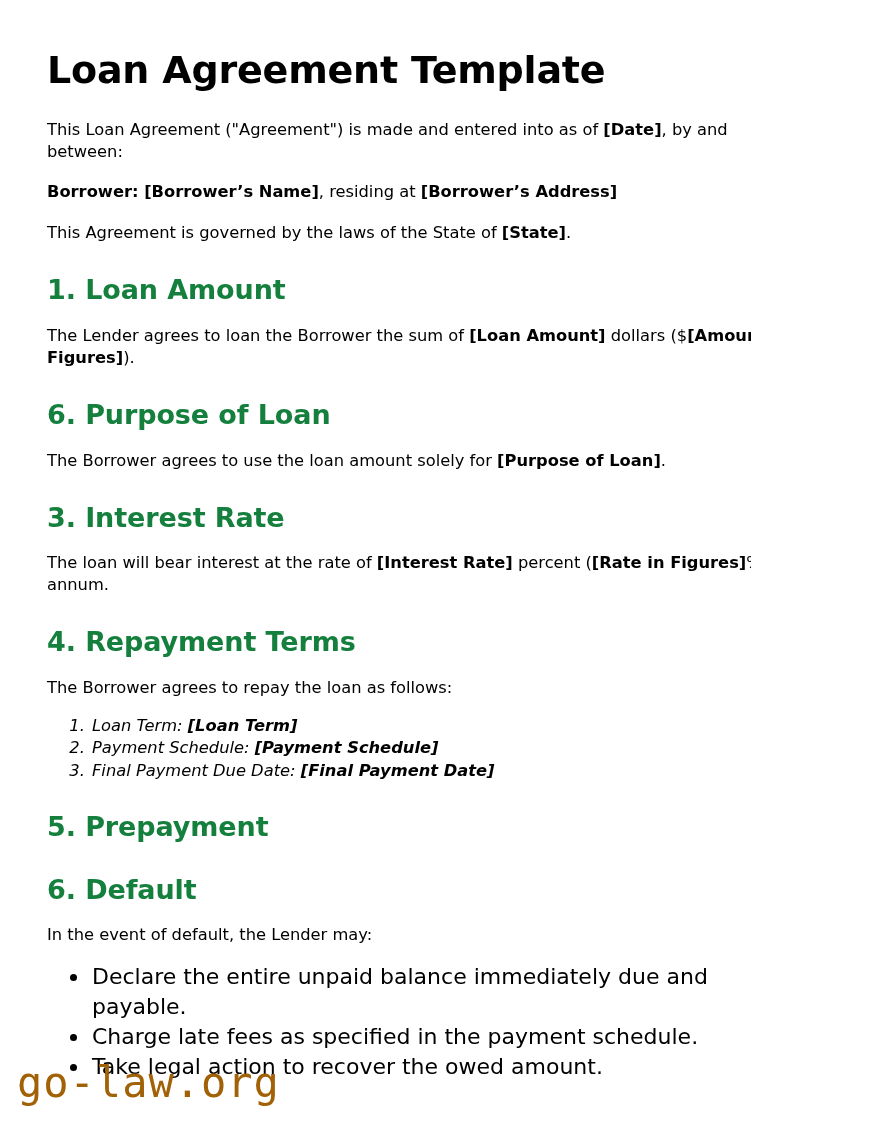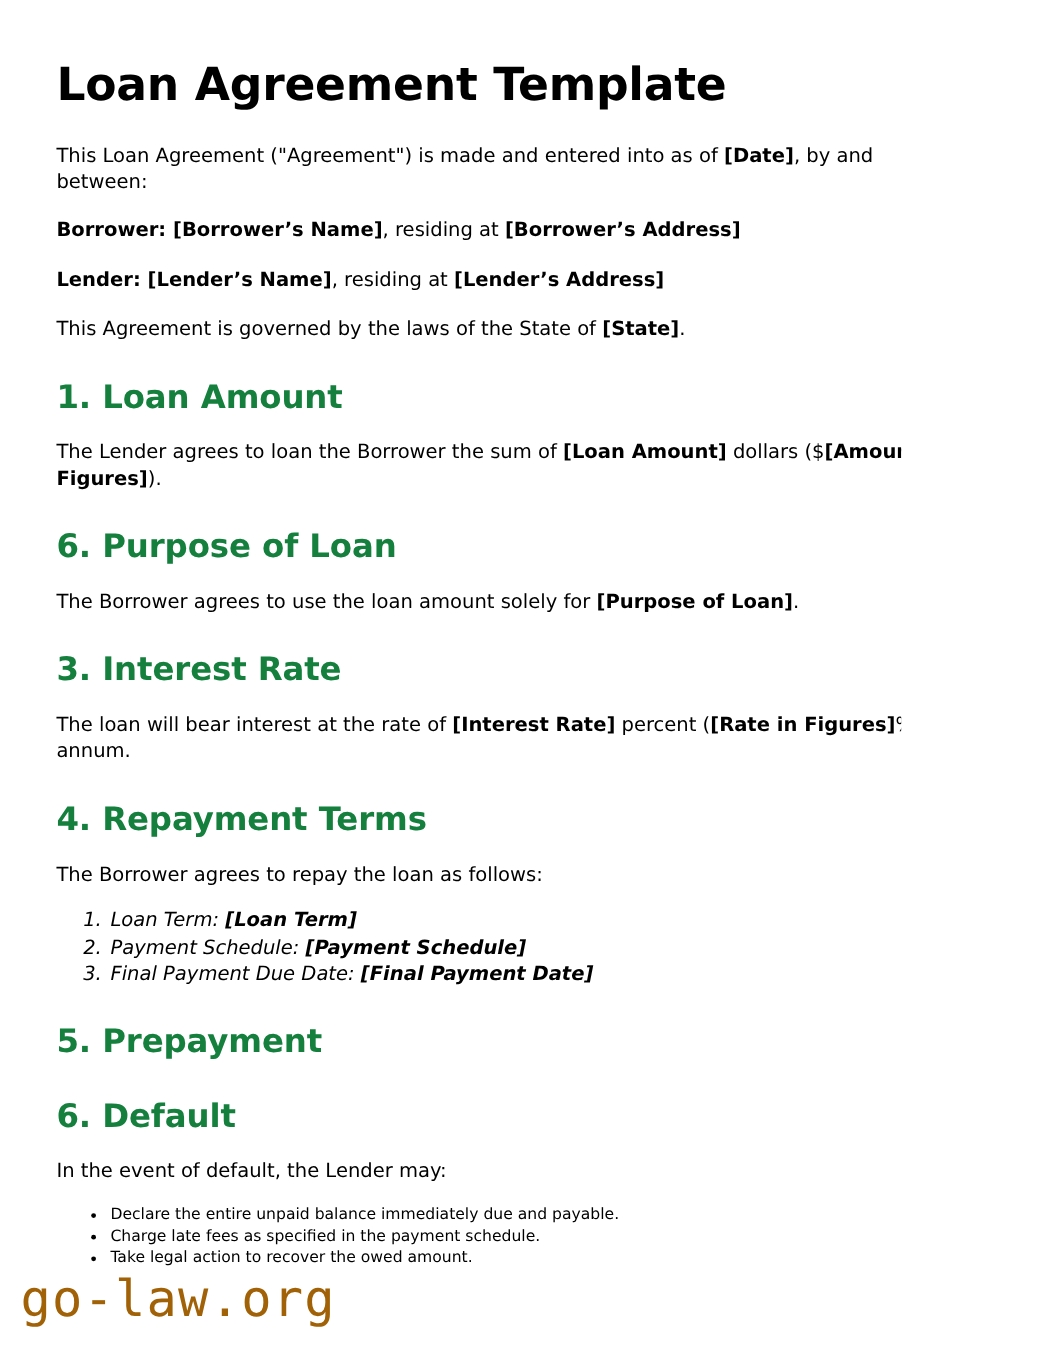--- a/index.html
+++ b/index.html
@@ -71,21 +71,21 @@
     line-height: 1.32;
     font-style: italic;
   }
   ol.num-list li {
     margin: 0 0 1px 0;
     padding-left: 2px;
   }
   ul.bullet-list {
     margin: 0 0 6px 0;
     padding-left: 43px;
-    font-size: 13px;
+    font-size: 22px;
     line-height: 1.33;
     list-style-type: disc;
   }
   ul.bullet-list li {
     margin: 0 0 1px 0;
     padding-left: 2px;
   }
   .watermark {
     position: absolute;
     left: 17px;
@@ -104,21 +104,20 @@
 
 <div class="page">
   <div class="content">
 
     <h1 class="doc-title">Loan Agreement Template</h1>
 
     <p class="para"><span>This Loan Agreement ("Agreement") is made and entered into as of </span><b>[Date]</b><span>, by and between:</span></p>
 
     <p class="party"><b>Borrower: </b><b>[Borrower’s Name]</b><span>, residing at </span><b>[Borrower’s Address]</b></p>
 
-    <p class="party"><b>Lender: </b><b>[Lender’s Name]</b><span>, residing at </span><b>[Lender’s Address]</b></p>
 
     <p class="para"><span>This Agreement is governed by the laws of the State of </span><b>[State]</b><span>.</span></p>
 
     <h2 class="section-heading">1. Loan Amount</h2>
     <p class="para"><span>The Lender agrees to loan the Borrower the sum of </span><b>[Loan Amount]</b><span> dollars ($</span><b>[Amount in Figures]</b><span>).</span></p>
 
     <h2 class="section-heading">6. Purpose of Loan</h2>
     <p class="para"><span>The Borrower agrees to use the loan amount solely for </span><b>[Purpose of Loan]</b><span>.</span></p>
 
     <h2 class="section-heading">3. Interest Rate</h2>

